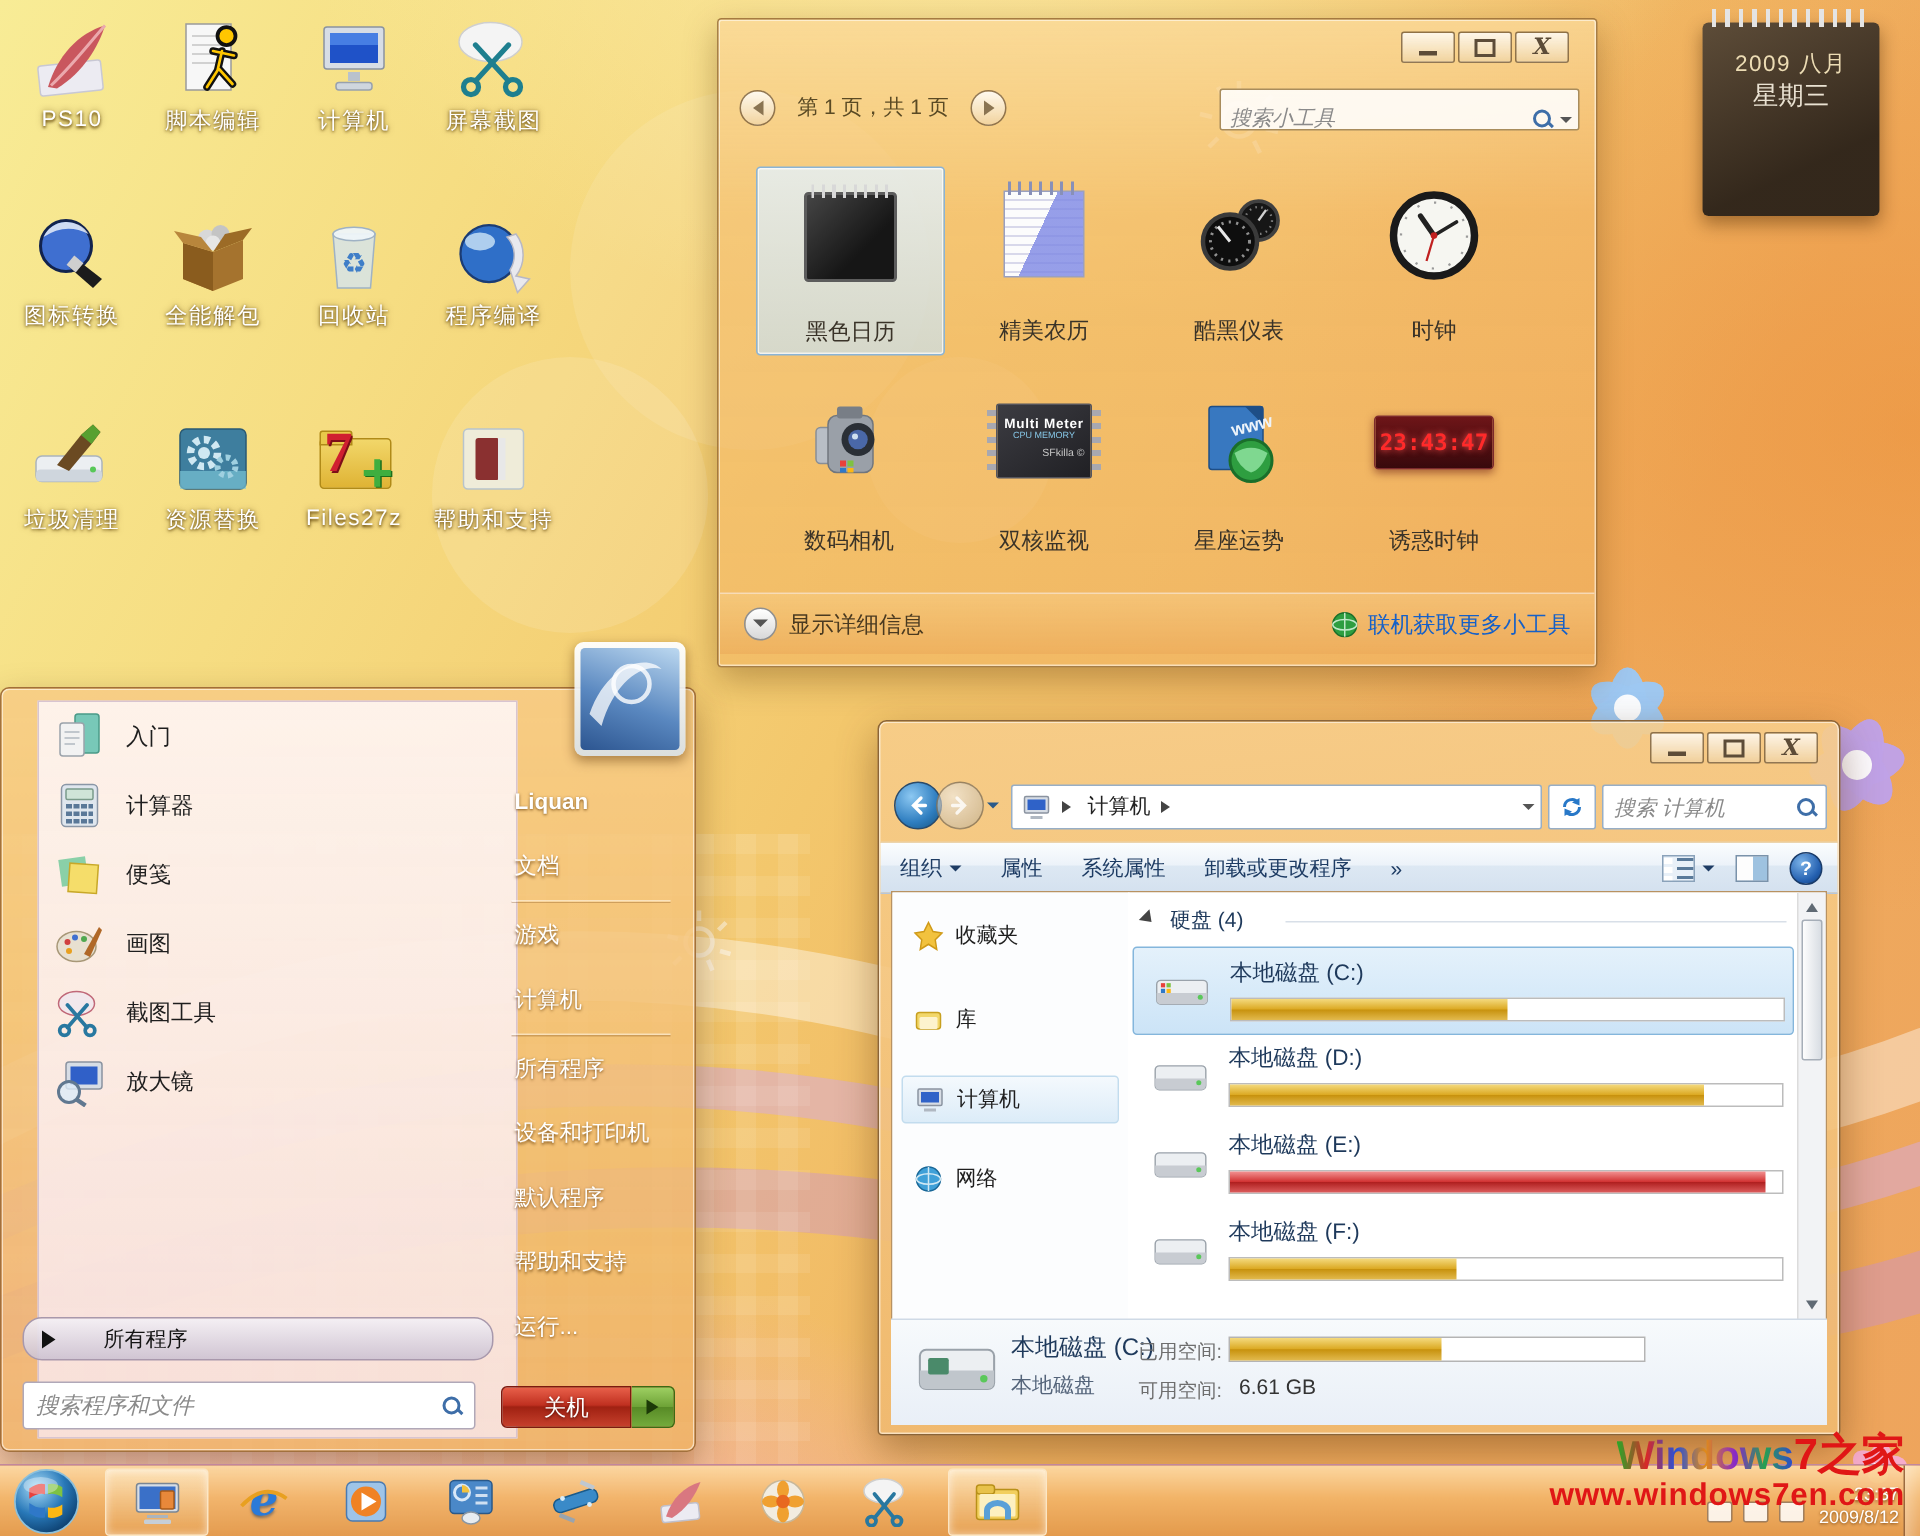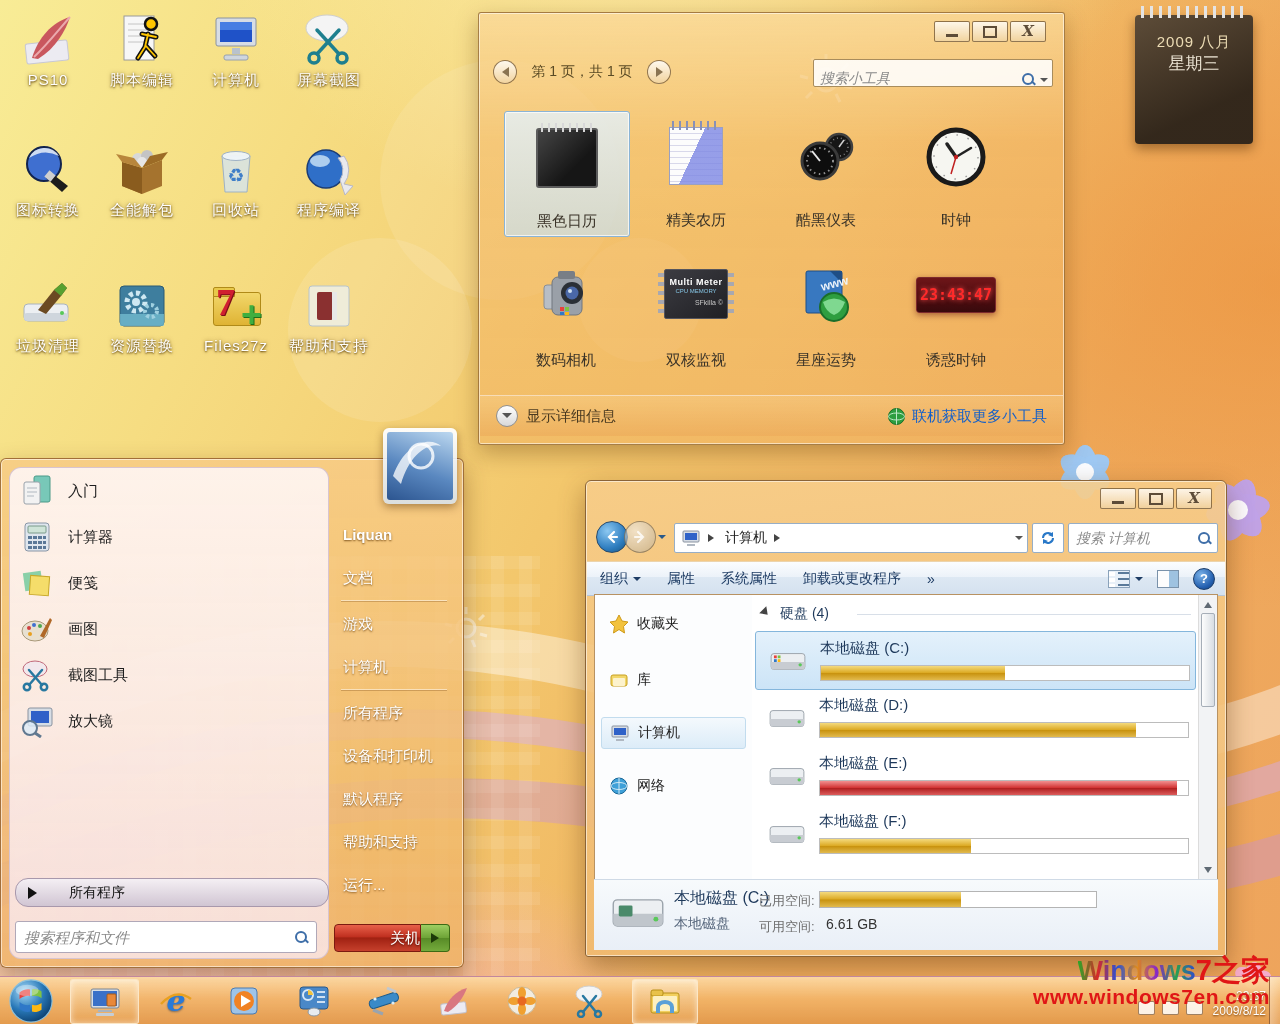--- a/index.html
+++ b/index.html
@@ -101,21 +101,21 @@
   .spiral{position:absolute;left:6px;right:6px;top:0;height:12px;
     background:repeating-linear-gradient(90deg,#e4e4e4 0 3px,transparent 3px 9px)}
   .calym{margin-top:18px;font-size:15px;font-weight:normal;color:#ecdcb4;letter-spacing:1px}
   .calday{font-size:60px;line-height:1.05;color:#f4efe6;font-weight:normal}
   .calwd{font-size:17px;color:#eae2d2}
   
   .smenu{left:0;top:458px;width:462px;height:508px;border-radius:6px;
     background:linear-gradient(rgba(247,203,133,.85),rgba(238,177,98,.8));
     border:1px solid rgba(148,98,48,.85);
     box-shadow:inset 0 0 0 1px rgba(255,255,255,.55),0 10px 24px rgba(90,50,15,.4)}
-  .smleft{position:absolute;left:8px;top:8px;width:318px;bottom:8px;border-radius:12px;
+  .smleft{position:absolute;left:24px;top:8px;width:318px;bottom:8px;border-radius:0;
     background:linear-gradient(rgba(255,249,253,.84),rgba(250,236,246,.76));
     border:1px solid rgba(212,192,206,.9)}
   .smitem{display:flex;align-items:center;height:46px;padding-left:10px;font-size:15px;color:#1e1e1e}
   .smi{width:34px;height:34px;margin-right:14px;flex:0 0 34px}
   .allprog{position:absolute;left:14px;top:419px;width:304px;height:27px;border-radius:13px;
     background:linear-gradient(rgba(244,240,245,.95),rgba(204,194,210,.9));
     border:1px solid #a898ac;display:flex;align-items:center;padding-left:8px;gap:26px;
     font-size:14px;color:#141414}
   .tri-black{width:0;height:0;border:6px solid transparent;border-left:9px solid #111;margin-left:4px}
   .smsearch{position:absolute;left:14px;top:462px;width:300px;height:30px;border-radius:3px;
@@ -128,21 +128,21 @@
   .smuser{font-weight:bold}
   .smdiv{height:1px;background:rgba(255,255,255,.5);margin:1px 10px;box-shadow:0 1px 0 rgba(120,70,20,.3)}
   .avatar{left:383px;top:428px;width:66px;height:68px;border-radius:6px;padding:4px;
     background:linear-gradient(rgba(255,255,255,.95),rgba(214,226,238,.85));
     box-shadow:0 3px 8px rgba(80,40,0,.45)}
   .avatar .pic{width:100%;height:100%;border-radius:3px;overflow:hidden;
     background:linear-gradient(200deg,#bcd8f0,#5a88c0 55%,#2c5590)}
   .shutbox{position:absolute;left:333px;top:465px;height:28px;display:flex}
   .shutmain{width:85px;border-radius:4px 0 0 4px;border:1px solid #7c1a10;
     background:linear-gradient(#e8604a,#c03020 45%,#a02112 50%,#c6402c);
-    color:#fff;font-size:15px;display:flex;align-items:center;justify-content:flex-end;
+    color:#fff;font-size:15px;display:flex;align-items:center;justify-content:center;
     text-shadow:0 1px 2px rgba(60,10,0,.8)}
   .shutarr{width:28px;border-radius:0 4px 4px 0;border:1px solid #3c6a14;border-left:0;
     background:linear-gradient(#9ecf62,#6da236 50%,#578а26 50%,#74ab3c);
     display:flex;align-items:center;justify-content:center}
   .tri-dgreen{width:0;height:0;border:5px solid transparent;border-left:8px solid #1c3a08;margin-left:4px}
   
   .ewin{left:585px;top:480px;width:640px;height:475px;border-radius:6px 6px 3px 3px;
     background:linear-gradient(rgba(247,205,138,.9),rgba(240,186,112,.88));
     border:1px solid #8a6438;
     box-shadow:inset 0 0 0 1px rgba(255,255,255,.55),0 10px 26px rgba(90,50,10,.42)}

